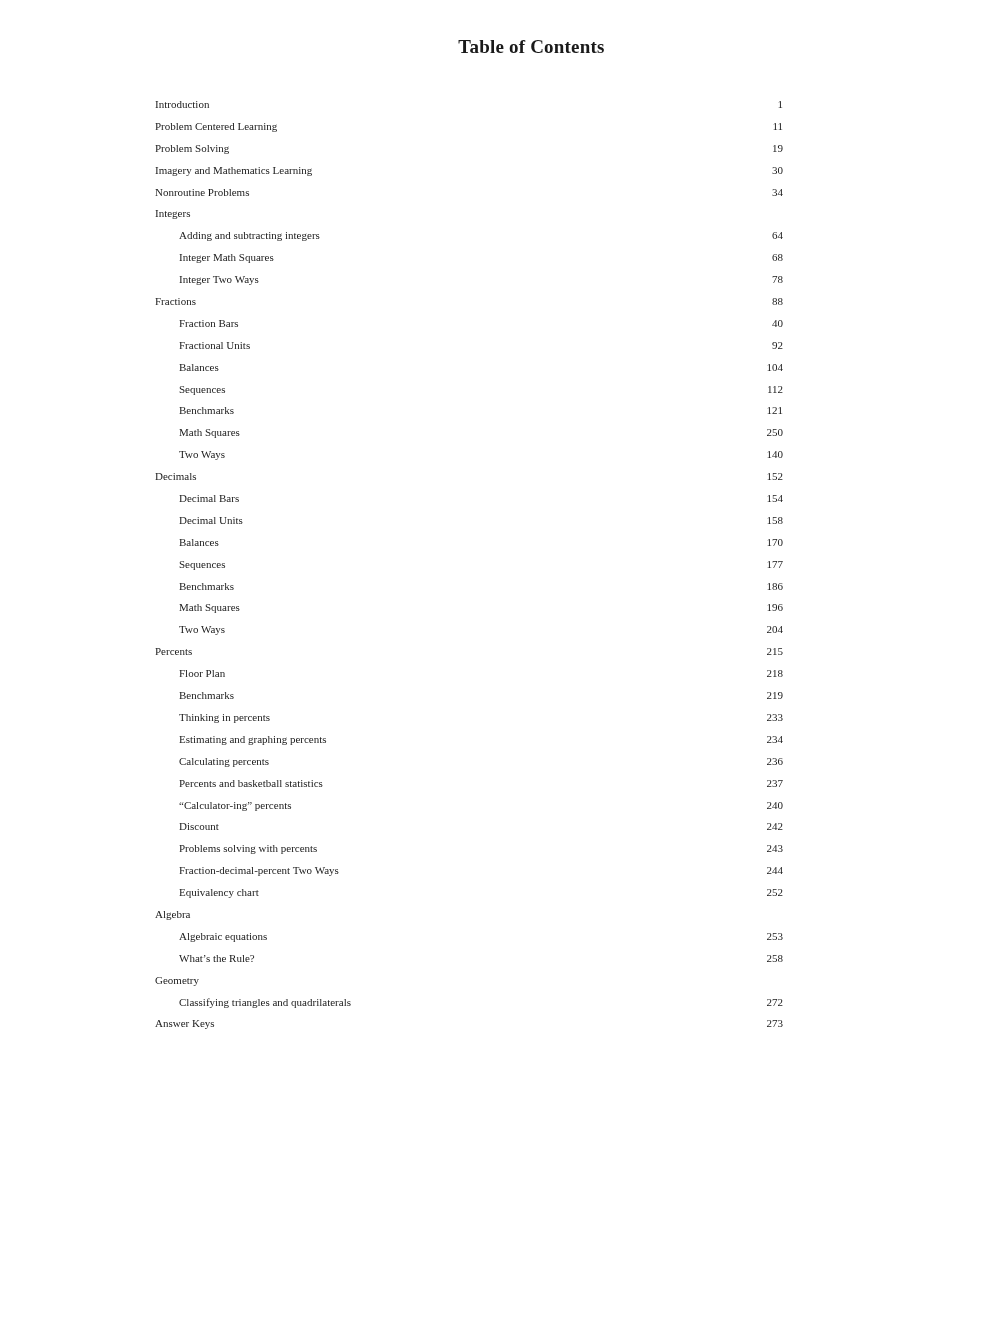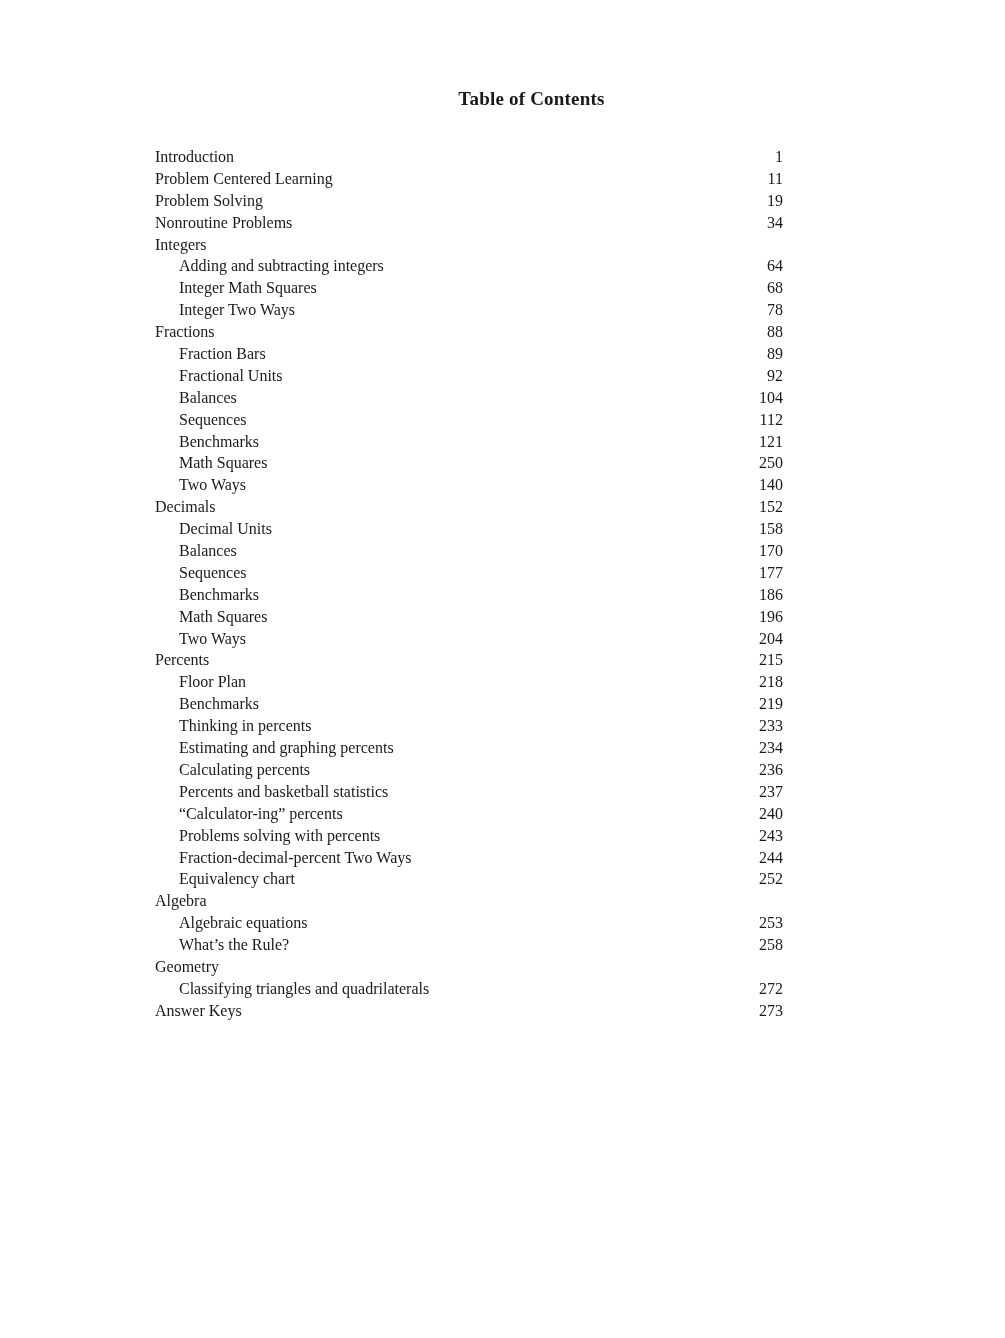--- a/index.html
+++ b/index.html
@@ -13,35 +13,35 @@
     font-family: "Liberation Serif", "DejaVu Serif", serif;
     color: #1a1a1a;
     overflow: hidden;
   }
   .page {
     position: relative;
     width: 1005px;
     height: 1242px;
     background: #ffffff;
     box-sizing: border-box;
-    padding-top: 88px;
+    padding-top: 36px;
   }
   .title {
     margin: 0;
     font-size: 19px;
     font-weight: bold;
     text-align: center;
     position: relative;
     left: 29px;
     letter-spacing: 0.2px;
   }
   .entries {
     margin: 36px 0 0 155px;
     width: 628px;
-    font-size: 16px;
+    font-size: 11px;
   }
   .row {
     display: flex;
     align-items: baseline;
     height: 21.9px;
     line-height: 21.9px;
     white-space: nowrap;
   }
   .row .label {
     flex: 1 1 auto;
@@ -68,20 +68,24 @@
       </div>
       <div class="row">
         <span class="label">Problem Centered Learning</span>
         <span class="pagenum">11</span>
       </div>
       <div class="row">
         <span class="label">Problem Solving</span>
         <span class="pagenum">19</span>
       </div>
       <div class="row">
+        <span class="label">Imagery and Mathematics Learning</span>
+        <span class="pagenum">30</span>
+      </div>
+      <div class="row">
         <span class="label">Nonroutine Problems</span>
         <span class="pagenum">34</span>
       </div>
       <div class="row">
         <span class="label">Integers</span>
         <span class="pagenum"></span>
       </div>
       <div class="row indent">
         <span class="label">Adding and subtracting integers</span>
         <span class="pagenum">64</span>
@@ -93,21 +97,21 @@
       <div class="row indent">
         <span class="label">Integer Two Ways</span>
         <span class="pagenum">78</span>
       </div>
       <div class="row">
         <span class="label">Fractions</span>
         <span class="pagenum">88</span>
       </div>
       <div class="row indent">
         <span class="label">Fraction Bars</span>
-        <span class="pagenum">89</span>
+        <span class="pagenum">40</span>
       </div>
       <div class="row indent">
         <span class="label">Fractional Units</span>
         <span class="pagenum">92</span>
       </div>
       <div class="row indent">
         <span class="label">Balances</span>
         <span class="pagenum">104</span>
       </div>
       <div class="row indent">
@@ -124,20 +128,24 @@
       </div>
       <div class="row indent">
         <span class="label">Two Ways</span>
         <span class="pagenum">140</span>
       </div>
       <div class="row">
         <span class="label">Decimals</span>
         <span class="pagenum">152</span>
       </div>
       <div class="row indent">
+        <span class="label">Decimal Bars</span>
+        <span class="pagenum">154</span>
+      </div>
+      <div class="row indent">
         <span class="label">Decimal Units</span>
         <span class="pagenum">158</span>
       </div>
       <div class="row indent">
         <span class="label">Balances</span>
         <span class="pagenum">170</span>
       </div>
       <div class="row indent">
         <span class="label">Sequences</span>
         <span class="pagenum">177</span>
@@ -178,20 +186,24 @@
         <span class="label">Calculating percents</span>
         <span class="pagenum">236</span>
       </div>
       <div class="row indent">
         <span class="label">Percents and basketball statistics</span>
         <span class="pagenum">237</span>
       </div>
       <div class="row indent">
         <span class="label">“Calculator-ing” percents</span>
         <span class="pagenum">240</span>
+      </div>
+      <div class="row indent">
+        <span class="label">Discount</span>
+        <span class="pagenum">242</span>
       </div>
       <div class="row indent">
         <span class="label">Problems solving with percents</span>
         <span class="pagenum">243</span>
       </div>
       <div class="row indent">
         <span class="label">Fraction-decimal-percent Two Ways</span>
         <span class="pagenum">244</span>
       </div>
       <div class="row indent">

